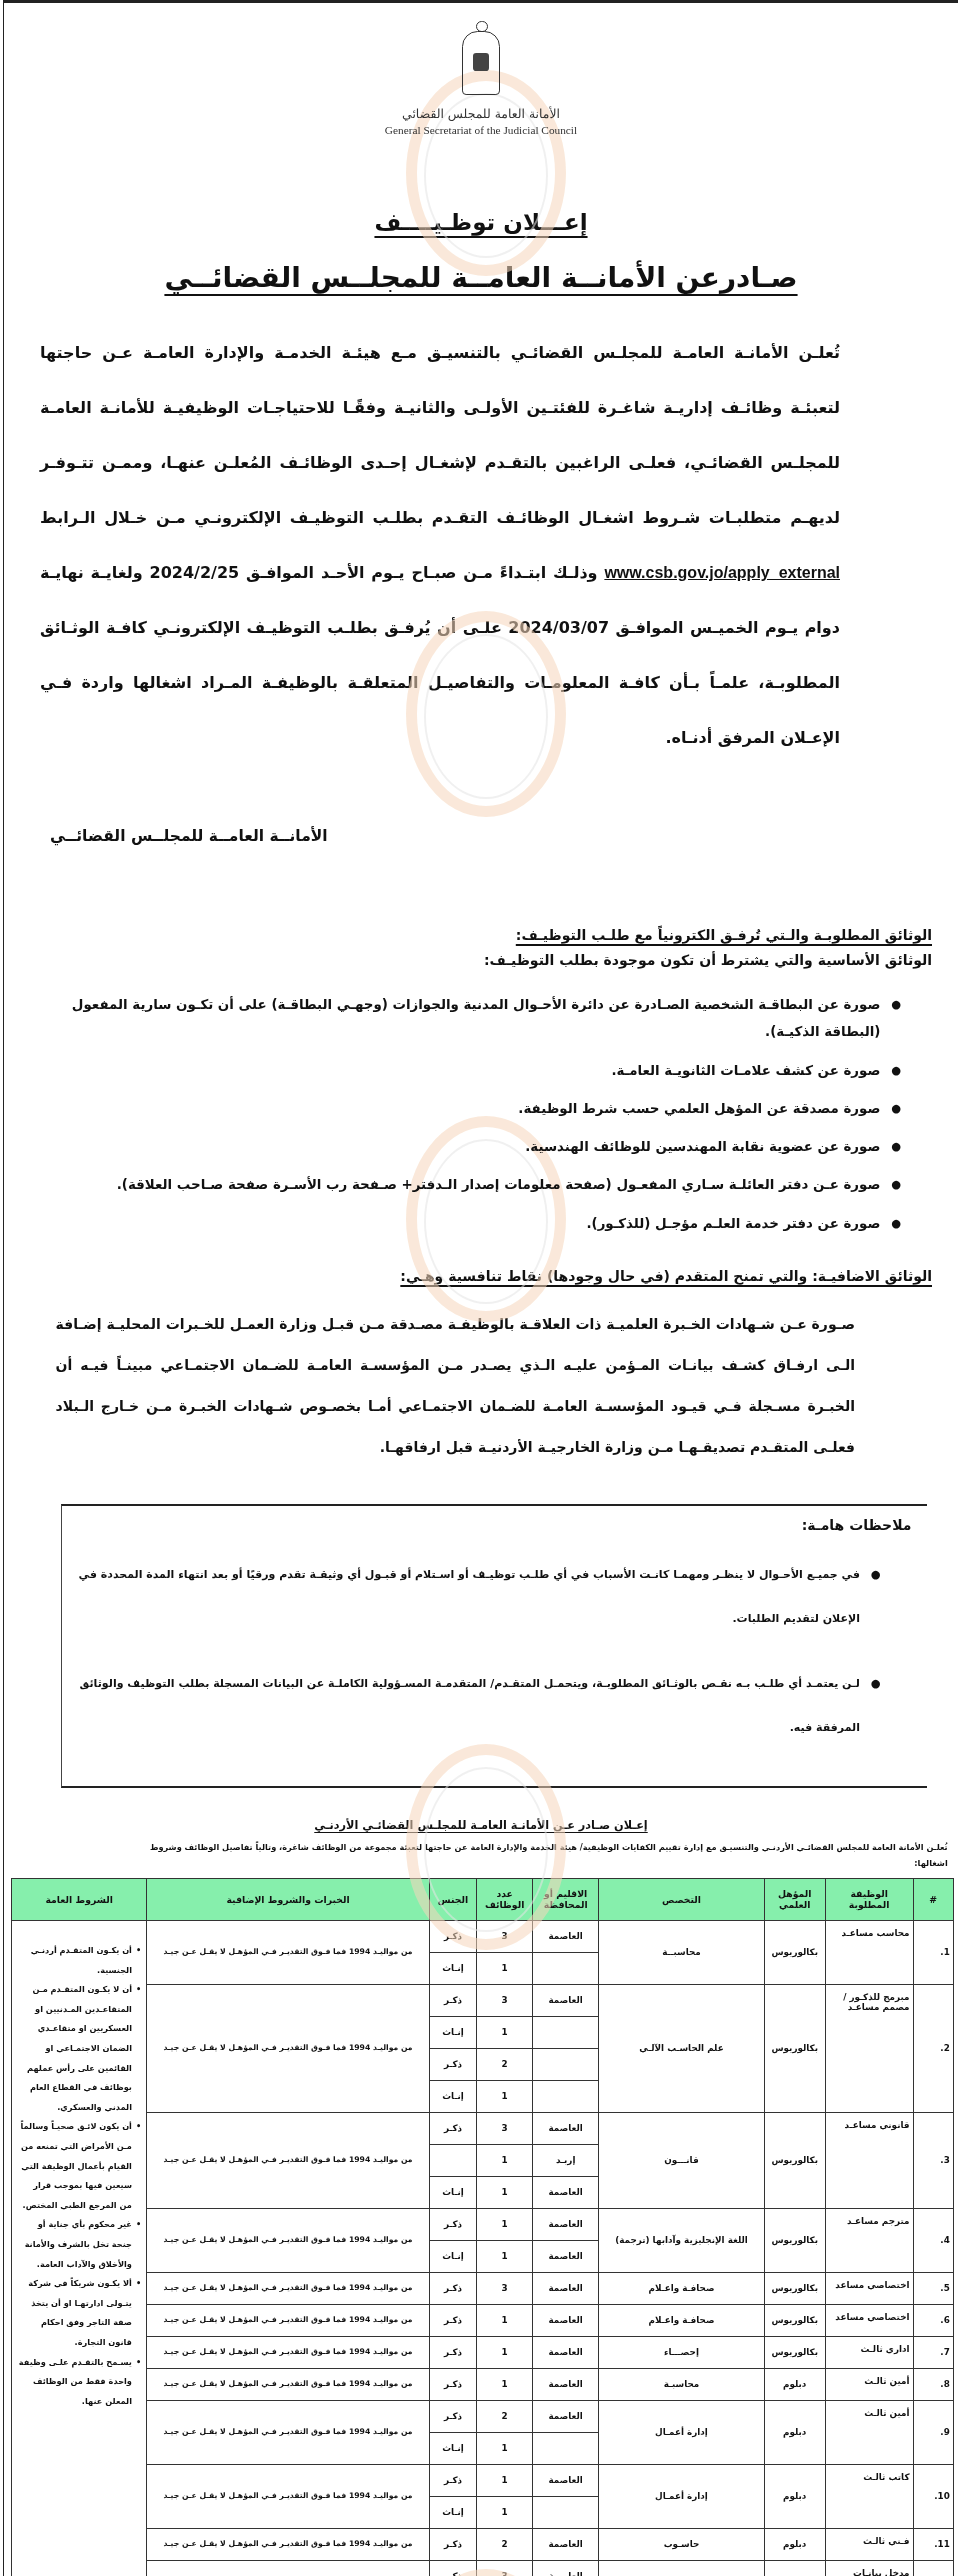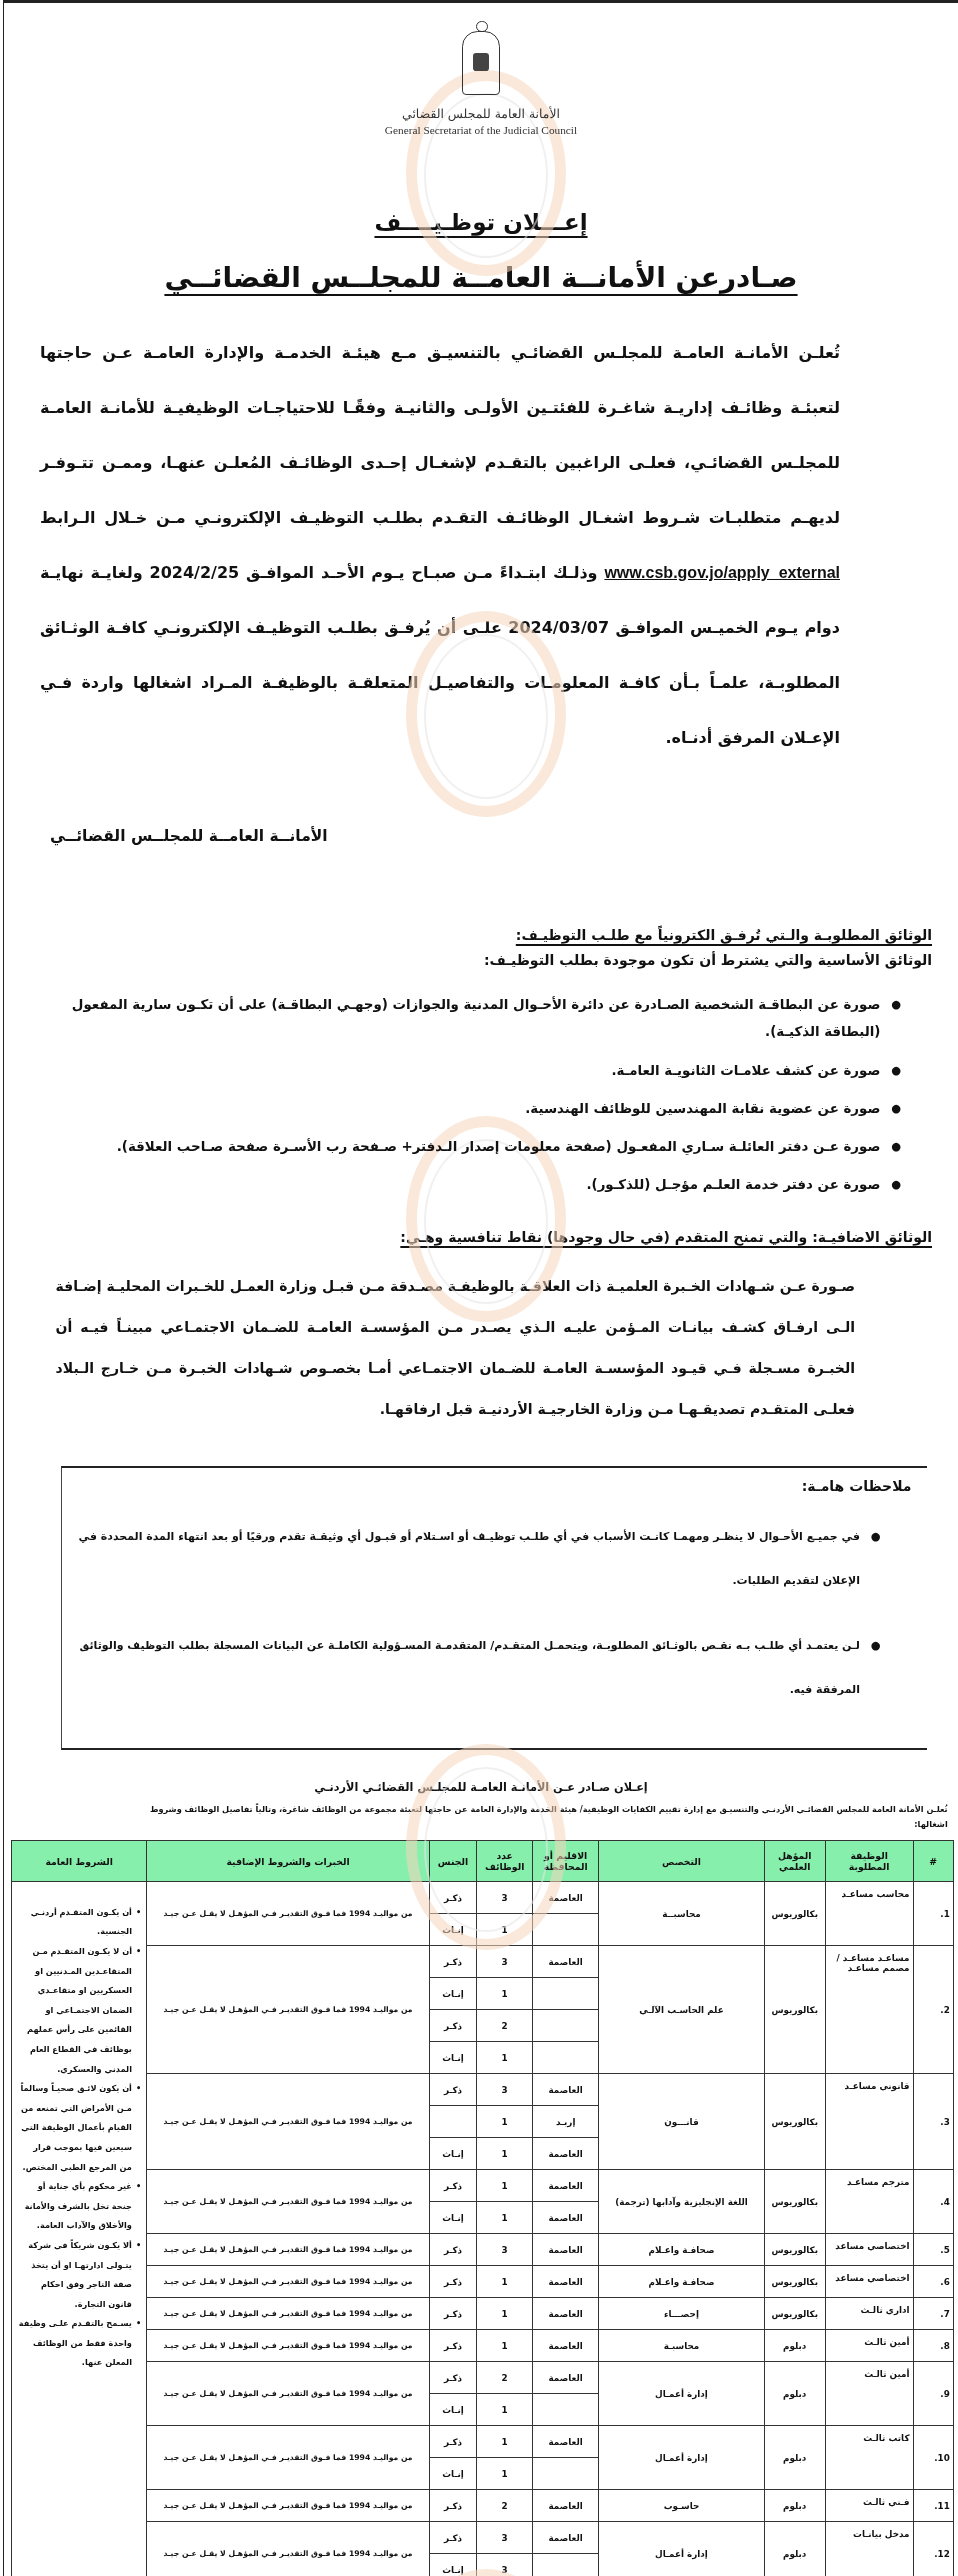--- a/index.html
+++ b/index.html
@@ -33,21 +33,21 @@
   ul.bullets li { position:relative; font-size:13.4px; font-weight:bold; line-height:27px; margin-bottom:11.3px; padding-right:20.6px; }
   ul.bullets li::before { content:"●"; position:absolute; right:0; top:0; font-size:11.3px; }
   .extra-title { margin-top:31px; }
   .extra-body { margin:20.6px 77px 0 31px; font-size:14px; font-weight:bold; line-height:41px; text-align:justify; text-align-last:right; }
 
   .notes { margin:36px 31px 0 57px; border-top:2.1px solid #222; border-bottom:2.6px solid #222; border-left:1px solid #444; padding:10.3px 15.5px 15.5px 15.5px; }
   .notes-title { font-size:14px; font-weight:bold; margin-bottom:20.6px; }
   .notes ul li { line-height:44px; margin-bottom:20.6px; font-size:11px; }
 
   .ann2 { margin-top:31px; text-align:center; font-size:11.3px; font-weight:bold; }
-  .ann2 span { text-underline-offset:3.1px; }
+  .ann2 span { text-decoration:underline; text-underline-offset:3.1px; }
   .ann2-body { margin:8.2px 10.3px 0 118px; font-size:8.2px; font-weight:bold; line-height:15.5px; }
 
   table.jobs { width:943px; margin:7.2px 4.1px 0 4.1px; border-collapse:collapse; font-size:8.8px; font-weight:bold; table-layout:fixed; }
   table.jobs th, table.jobs td { border:1px solid #333; text-align:center; vertical-align:middle; padding:2.1px 3.1px; }
   table.jobs th { background:#86efac; height:36px; font-size:9.3px; }
   table.jobs td.exp { font-size:7.7px; line-height:15.5px; }
   table.jobs td.general { vertical-align:top; text-align:right; font-size:8.2px; line-height:19.6px; padding:20.6px 5.2px 0 6.2px; }
   table.jobs td.general ul { list-style:none; margin:0; padding:0; }
   table.jobs td.general li { position:relative; padding-right:9.3px; }
   table.jobs td.general li::before { content:"•"; position:absolute; right:0; }
@@ -95,20 +95,21 @@
   </div>
 
   <div class="signature"><span>الأمانــة العامــة للمجلــس القضائــي</span></div>
 
   <div class="docs">
     <div class="sec-title">الوثائق المطلوبـة والـتي تُرفـق الكترونياً مع طلـب التوظيـف:</div>
     <div class="sec-sub">الوثائق الأساسية والتي يشترط أن تكون موجودة بطلب التوظيـف:</div>
     <ul class="bullets">
       <li>صورة عن البطاقـة الشخصية الصـادرة عن دائرة الأحـوال المدنية والجوازات (وجهـي البطاقـة) على أن تكـون سارية المفعول (البطاقة الذكيـة).</li>
       <li>صورة عن كشف علامـات الثانويـة العامـة.</li>
+      <li>صورة مصدقة عن المؤهل العلمي حسب شرط الوظيفة.</li>
       <li>صورة عن عضوية نقابة المهندسين للوظائف الهندسية.</li>
       <li>صورة عـن دفتر العائلـة سـاري المفعـول (صفحة معلومات إصدار الـدفتر+ صـفحة رب الأسـرة صفحة صـاحب العلاقة).</li>
       <li>صورة عن دفتر خدمة العلـم مؤجـل (للذكـور).</li>
     </ul>
     <div class="sec-title extra-title">الوثائق الاضافيـة: والتي تمنح المتقدم (في حال وجودها) نقاط تنافسية وهـي:</div>
     <div class="extra-body">صـورة عـن شـهادات الخـبرة العلميـة ذات العلاقـة بالوظيفـة مصـدقة مـن قبـل وزارة العمـل للخـبرات المحليـة إضـافة الـى ارفـاق كشـف بيانـات المـؤمن عليـه الـذي يصـدر مـن المؤسسـة العامـة للضـمان الاجتمـاعي مبينـاً فيـه أن الخبـرة مسـجلة فـي قيـود المؤسسـة العامـة للضـمان الاجتمـاعي أمـا بخصـوص شـهادات الخبـرة مـن خـارج الـبلاد فعلـى المتقـدم تصديقـهـا مـن وزارة الخارجيـة الأردنيـة قبل ارفاقهـا.</div>
   </div>
 
   <div class="notes">
     <div class="notes-title">ملاحظات هامـة:</div>
@@ -167,21 +168,21 @@
             </ul>
           </td>
         </tr>
         <tr style="height: 32px;">
           <td></td>
           <td>1</td>
           <td>إنـاث</td>
         </tr>
         <tr style="height: 32px;">
           <td class="num" rowspan="4">2.</td>
-          <td class="title" rowspan="4">مساعـد مساعـد / مصمم مساعـد</td>
+          <td class="title" rowspan="4">مبرمج للذكـور / مصمم مساعـد</td>
           <td rowspan="4">بكالوريوس</td>
           <td rowspan="4">علم الحاسـب الآلـي</td>
           <td>العاصمة</td>
           <td>3</td>
           <td>ذكـر</td>
           <td class="exp" rowspan="4">من مواليـد 1994 فما فـوق التقديـر فـي المؤهـل لا يقـل عـن جيـد</td>
         </tr>
         <tr style="height: 32px;">
           <td></td>
           <td>1</td>

